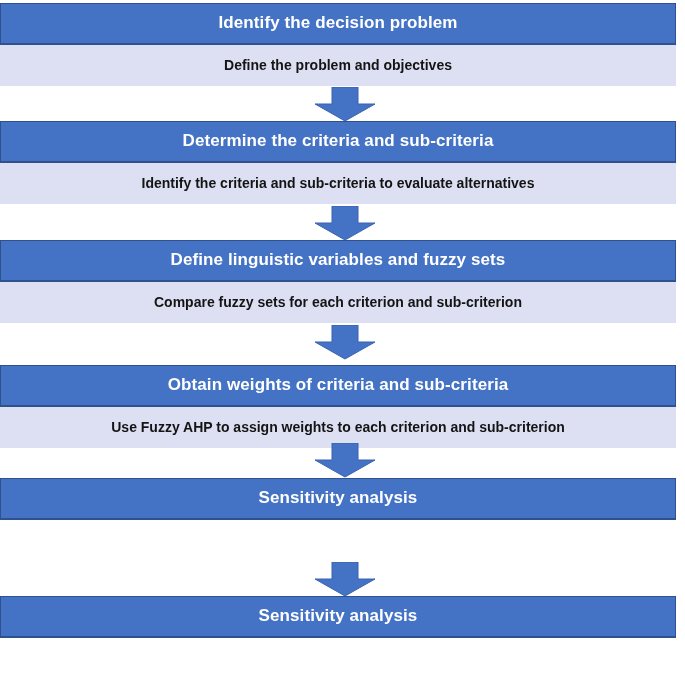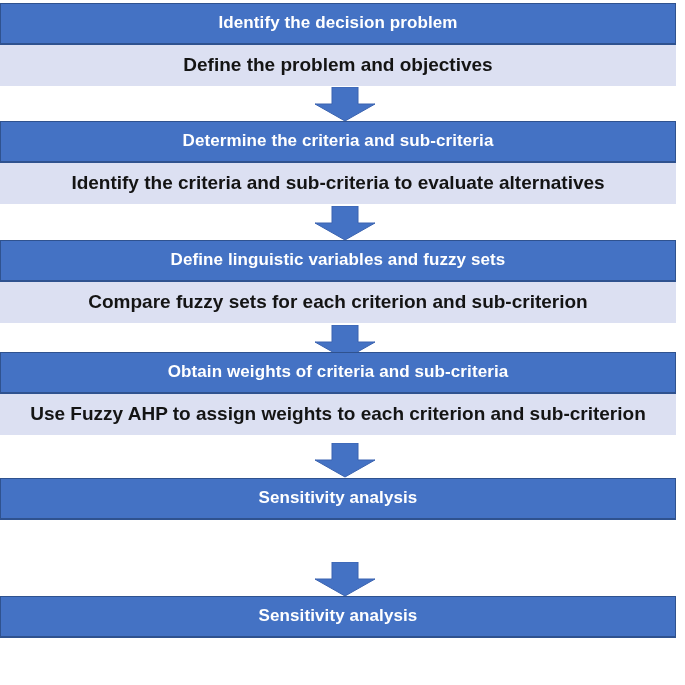--- a/index.html
+++ b/index.html
@@ -48,21 +48,21 @@
   }
 
   .step-body {
     height: 41px;
     background: #DCE0F2;
     box-sizing: border-box;
     display: flex;
     align-items: center;
     justify-content: center;
     color: #141414;
-    font-size: 19px;
+    font-size: 14px;
     font-weight: bold;
     text-align: center;
     line-height: 1.1;
     padding: 8px 6px;
   }
 
   
   .connector {
     position: absolute;
     width: 62px;
@@ -106,21 +106,21 @@
     <div class="step-header">Define linguistic variables and fuzzy sets</div>
     <div class="step-body">Compare fuzzy sets for each criterion and sub-criterion</div>
   </div>
 
   <div class="connector" style="top:325px;">
     <svg viewBox="0 0 62 35" xmlns="http://www.w3.org/2000/svg">
       <polygon points="18,0 44,0 44,17 61,17 31,34 1,17 18,17" fill="#4472C4" stroke="#3A63B0" stroke-width="1"></polygon>
     </svg>
   </div>
 
-  <div class="step" style="top:352px;border-radius:21px;">
+  <div class="step" style="top:365px;border-radius:21px;">
     <div class="step-header">Obtain weights of criteria and sub-criteria</div>
     <div class="step-body">Use Fuzzy AHP to assign weights to each criterion and sub-criterion</div>
   </div>
 
   <div class="connector" style="top:443px;">
     <svg viewBox="0 0 62 35" xmlns="http://www.w3.org/2000/svg">
       <polygon points="18,0 44,0 44,17 61,17 31,34 1,17 18,17" fill="#4472C4" stroke="#3A63B0" stroke-width="1"></polygon>
     </svg>
   </div>
 

